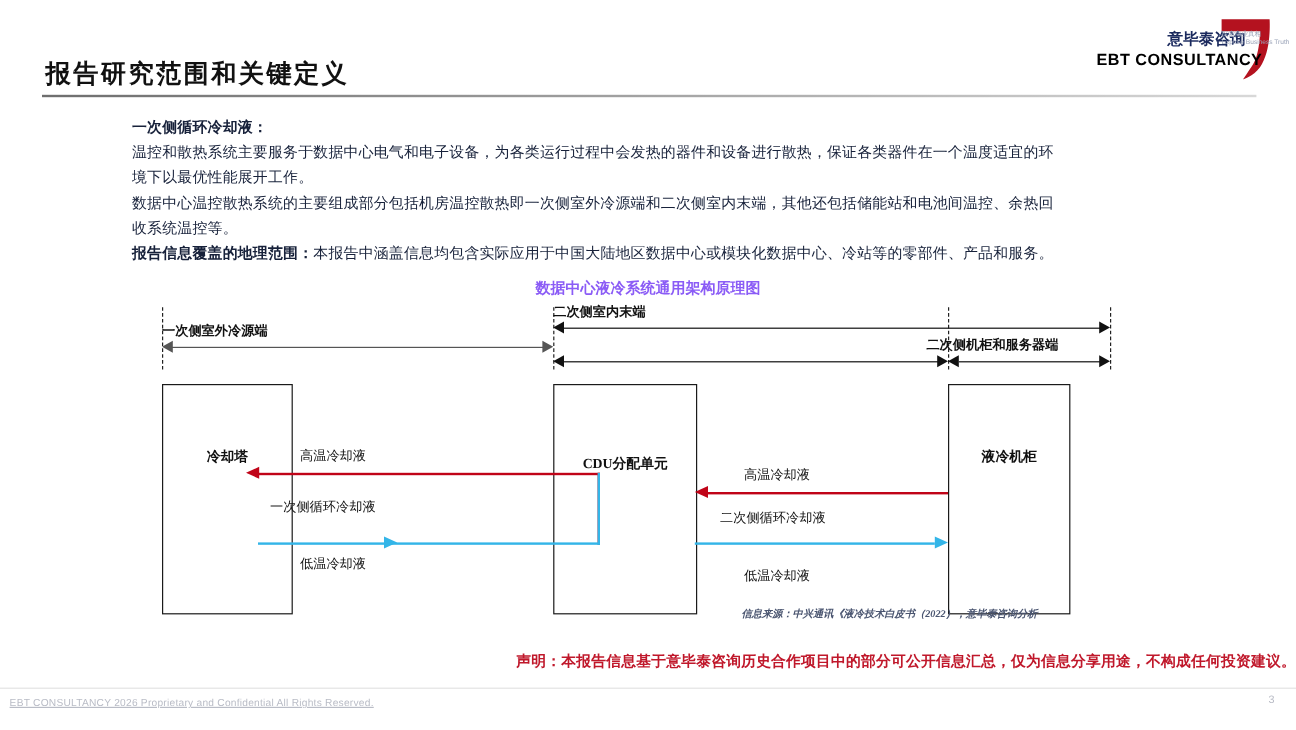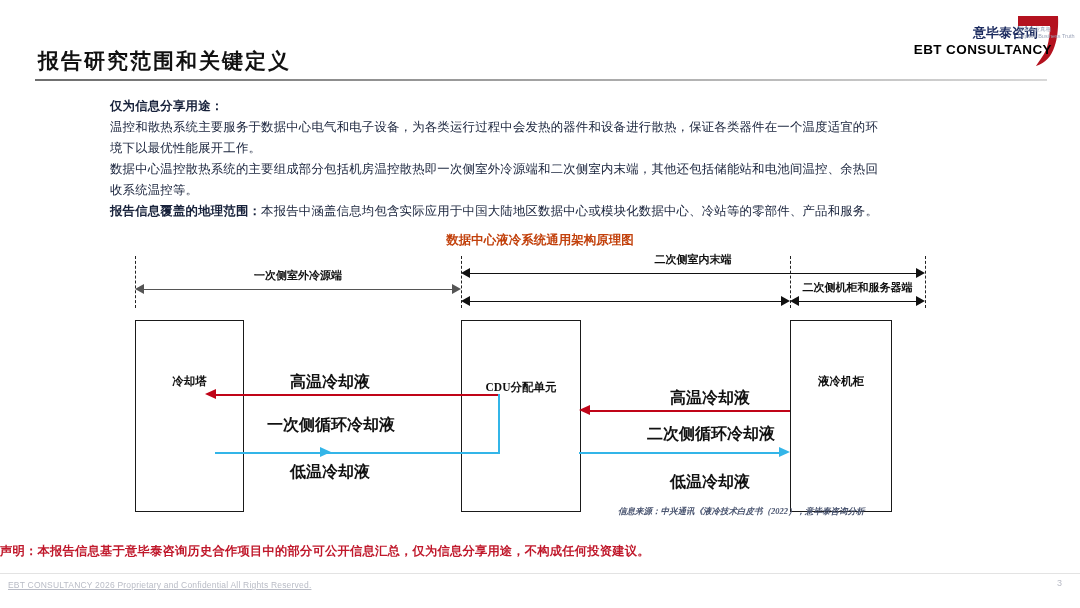--- a/index.html
+++ b/index.html
@@ -28,60 +28,60 @@
 
   
   .copy{position:absolute;left:110px;top:96px;width:880px;color:#17213a;font-size:12.4px;
     line-height:21px;letter-spacing:.2px;}
   .copy p{margin:0;}
   .copy .bold{font-weight:bold;}
 
   
   .diagram{position:absolute;left:0;top:232px;width:1080px;height:300px;}
   .diag-title{position:absolute;left:0;top:0;width:1080px;text-align:center;
-    font-size:12.5px;font-weight:bold;color:#c2410c;}
+    font-size:12.5px;font-weight:bold;color:#8b5cf6;}
 
   .vdash{position:absolute;border-left:1px dashed #222;width:0;}
 
   .box{position:absolute;border:1.6px solid #1a1a1a;background:#fff;
     display:flex;align-items:flex-start;justify-content:center;}
   .box span{display:block;text-align:center;font-size:11.5px;font-weight:bold;color:#111;
     line-height:17px;width:78%;}
 
   
   .span-line{position:absolute;height:0;border-top:1.1px solid #555;}
   .span-line.blk{border-top-color:#111;}
   .arrow-h{position:absolute;width:0;height:0;border-top:5px solid transparent;
     border-bottom:5px solid transparent;}
   .arrow-h.left{border-right:9px solid #555;}
   .arrow-h.right{border-left:9px solid #555;}
   .arrow-h.blk.left{border-right-color:#111;}
   .arrow-h.blk.right{border-left-color:#111;}
 
   .span-label{position:absolute;font-size:11px;font-weight:bold;color:#111;
-    text-align:center;white-space:nowrap;}
+    text-align:left;white-space:nowrap;}
 
   
   .flow{position:absolute;}
   .flow.red{background:#c00418;}
   .flow.blue{background:#33b5e8;}
   .flow.h{height:2.2px;}
   .flow.v{width:2.2px;}
   .tip{position:absolute;width:0;height:0;border-top:5.5px solid transparent;
     border-bottom:5.5px solid transparent;}
   .tip.red-left{border-right:11px solid #c00418;}
   .tip.blue-right{border-left:11px solid #33b5e8;}
 
-  .flow-label{position:absolute;font-size:16px;font-weight:bold;color:#111;
-    white-space:nowrap;text-align:right;}
+  .flow-label{position:absolute;font-size:11px;font-weight:normal;color:#111;
+    white-space:nowrap;text-align:left;}
 
   .source{position:absolute;left:618px;top:506px;font-size:8.5px;color:#4a5570;
     font-style:italic;font-weight:bold;white-space:nowrap;}
 
-  .disclaimer{position:absolute;left:0;top:543px;width:1080px;text-align:left;
+  .disclaimer{position:absolute;left:0;top:543px;width:1080px;text-align:right;
     font-size:12.3px;font-weight:bold;color:#c0182b;letter-spacing:.2px;}
 
   .footer-rule{position:absolute;left:0;top:573px;width:1080px;height:1px;background:#e3e3e3;}
   .footer{position:absolute;left:8px;top:580px;font-size:8.5px;color:#b9bcc6;
     font-family:"Liberation Sans",sans-serif;letter-spacing:.2px;text-decoration:underline;}
   .pagenum{position:absolute;right:18px;top:578px;font-size:9px;color:#b9bcc6;
     font-family:"Liberation Sans",sans-serif;}
 </style>
 </head>
 <body>
@@ -97,21 +97,21 @@
       <span>探索商业真相</span><br>
       <span>Explore Business Truth</span>
     </div>
     <div class="logo-en">EBT CONSULTANCY</div>
   </div>
 
   <div class="title">报告研究范围和关键定义</div>
   <div class="title-rule"></div>
 
   <div class="copy">
-    <p class="bold">仅为信息分享用途：</p>
+    <p class="bold">一次侧循环冷却液：</p>
     <p>温控和散热系统主要服务于数据中心电气和电子设备，为各类运行过程中会发热的器件和设备进行散热，保证各类器件在一个温度适宜的环</p>
     <p>境下以最优性能展开工作。</p>
     <p>数据中心温控散热系统的主要组成部分包括机房温控散热即一次侧室外冷源端和二次侧室内末端，其他还包括储能站和电池间温控、余热回</p>
     <p>收系统温控等。</p>
     <p><span class="bold">报告信息覆盖的地理范围：</span><span>本报告中涵盖信息均包含实际应用于中国大陆地区数据中心或模块化数据中心、冷站等的零部件、产品和服务。</span></p>
   </div>
 
   <div class="diagram">
 
     <div class="diag-title">数据中心液冷系统通用架构原理图</div>

